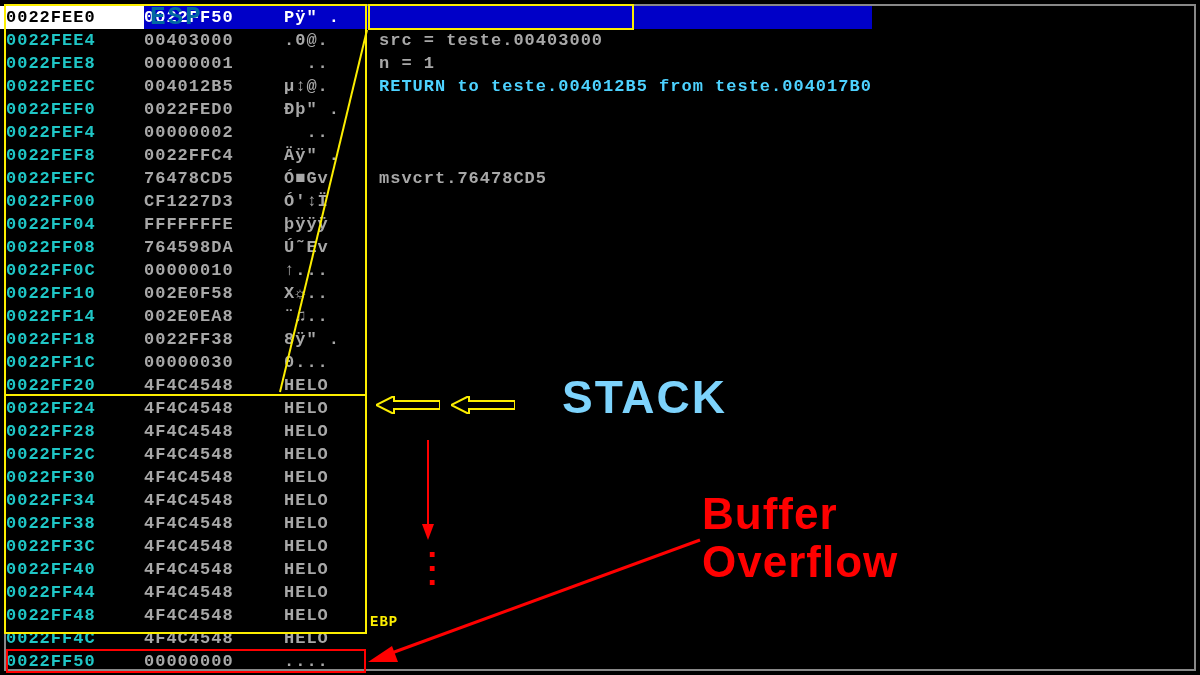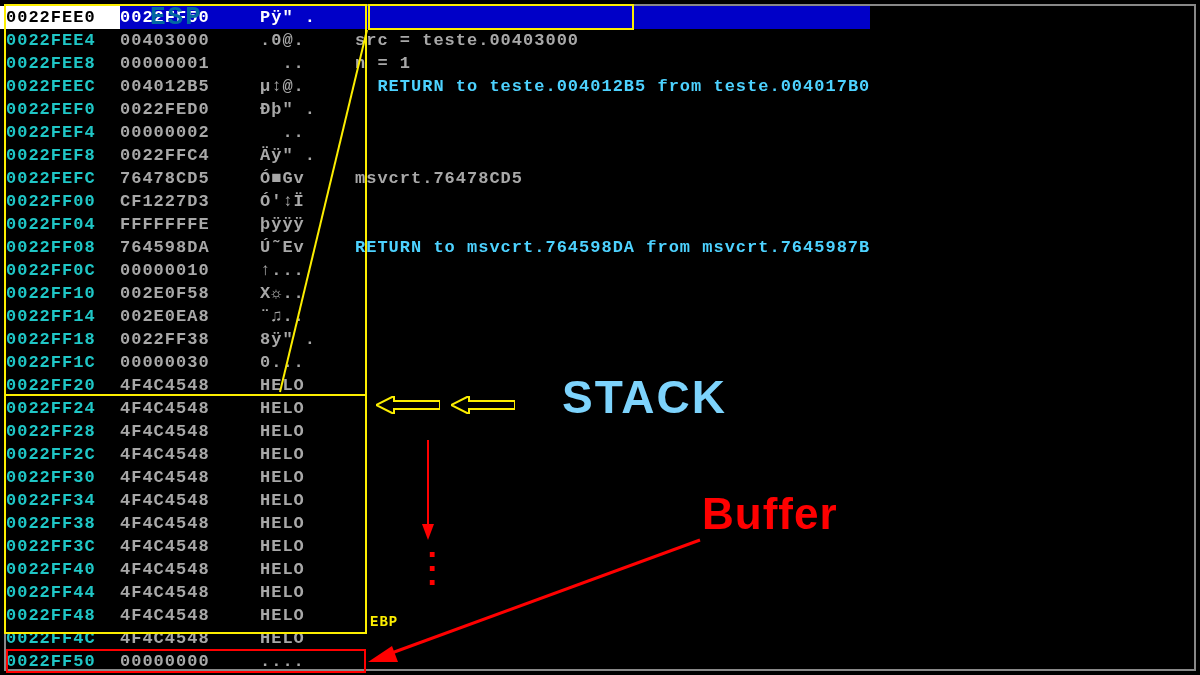--- a/index.html
+++ b/index.html
@@ -8,21 +8,21 @@
       background:#000;
       font-family:"Courier New",monospace;
       font-size:17px; font-weight:bold;
       color:#a8a8a8;
       overflow:hidden;
       position:relative;
       letter-spacing:1px;
     }
     .frame { position:absolute; inset:4px; border:2px solid #888; }
     .row { display:flex; white-space:pre; height:23px; line-height:23px; }
-    .addr { width:120px; padding-left:6px; }
+    .addr { width:144px; padding-left:6px; }
     .val  { width:140px; }
     .asc  { width:95px; }
     .note { flex:1; }
     .hl-blue { background:#0000c8; color:#fff; }
     .hl-blue .addr { background:#fff; color:#000; }
     .cyan { color:#4dd2ff;text-align:right; }
     .teal { color:#1fc6c6; }
     .stack-rows { position:absolute; left:0; top:6px; }
 
     
@@ -59,21 +59,21 @@
     <div class="row hl-blue"><span class="addr teal">0022FEE0</span><span class="val">0022FF50</span><span class="asc">Pÿ" .</span></div>
     <div class="row"><span class="addr teal">0022FEE4</span><span class="val">00403000</span><span class="asc">.0@.</span><span class="note">src = teste.00403000</span></div>
     <div class="row"><span class="addr teal">0022FEE8</span><span class="val">00000001</span><span class="asc">  ..</span><span class="note">n = 1</span></div>
     <div class="row"><span class="addr teal">0022FEEC</span><span class="val">004012B5</span><span class="asc">µ↕@.</span><span class="note cyan">RETURN to teste.004012B5 from teste.004017B0</span></div>
     <div class="row"><span class="addr teal">0022FEF0</span><span class="val">0022FED0</span><span class="asc">Ðþ" .</span><span class="note"></span></div>
     <div class="row"><span class="addr teal">0022FEF4</span><span class="val">00000002</span><span class="asc">  ..</span><span class="note"></span></div>
     <div class="row"><span class="addr teal">0022FEF8</span><span class="val">0022FFC4</span><span class="asc">Äÿ" .</span><span class="note"></span></div>
     <div class="row"><span class="addr teal">0022FEFC</span><span class="val">76478CD5</span><span class="asc">Ó■Gv</span><span class="note">msvcrt.76478CD5</span></div>
     <div class="row"><span class="addr teal">0022FF00</span><span class="val">CF1227D3</span><span class="asc">Ó'↕Ï</span><span class="note"></span></div>
     <div class="row"><span class="addr teal">0022FF04</span><span class="val">FFFFFFFE</span><span class="asc">þÿÿÿ</span><span class="note"></span></div>
-    <div class="row"><span class="addr teal">0022FF08</span><span class="val">764598DA</span><span class="asc">Ú˜Ev</span><span class="note cyan">RETURN to msvcrt.764598DA from msvcrt.7645987B</span></div>
+    <div class="row"><span class="addr teal">0022FF08</span><span class="val">764598DA</span><span class="asc">Ú˜Ev</span></div>
     <div class="row"><span class="addr teal">0022FF0C</span><span class="val">00000010</span><span class="asc">↑...</span><span class="note"></span></div>
     <div class="row"><span class="addr teal">0022FF10</span><span class="val">002E0F58</span><span class="asc">X☼..</span><span class="note"></span></div>
     <div class="row"><span class="addr teal">0022FF14</span><span class="val">002E0EA8</span><span class="asc">¨♫..</span><span class="note"></span></div>
     <div class="row"><span class="addr teal">0022FF18</span><span class="val">0022FF38</span><span class="asc">8ÿ" .</span><span class="note"></span></div>
     <div class="row"><span class="addr teal">0022FF1C</span><span class="val">00000030</span><span class="asc">0...</span><span class="note"></span></div>
     <div class="row"><span class="addr teal">0022FF20</span><span class="val">4F4C4548</span><span class="asc">HELO</span><span class="note"></span></div>
     <div class="row"><span class="addr teal">0022FF24</span><span class="val">4F4C4548</span><span class="asc">HELO</span><span class="note"></span></div>
     <div class="row"><span class="addr teal">0022FF28</span><span class="val">4F4C4548</span><span class="asc">HELO</span><span class="note"></span></div>
     <div class="row"><span class="addr teal">0022FF2C</span><span class="val">4F4C4548</span><span class="asc">HELO</span><span class="note"></span></div>
     <div class="row"><span class="addr teal">0022FF30</span><span class="val">4F4C4548</span><span class="asc">HELO</span><span class="note"></span></div>
@@ -91,20 +91,21 @@
 <div class="box big-box"></div>
 <div class="box dest-box"></div>
 <div class="mid-line"></div>
 <div class="red-box"></div>
 
 <div class="lbl lbl-esp">ESP</div>
 <div class="lbl lbl-ebp">EBP</div>
 <div class="lbl lbl-stack">STACK</div>
 <div class="lbl lbl-buf" id="buf-label">
     <div>Buffer</div>
+    <div>Overflow</div>
   </div>
 
 <div class="arrows-left">
   <svg class="a">
       <polygon points="0,9 18,0 18,5 64,5 64,13 18,13 18,18" fill="none" stroke="#fcee00" stroke-width="2"></polygon>
     </svg>
   <svg class="a">
       <polygon points="0,9 18,0 18,5 64,5 64,13 18,13 18,18" fill="none" stroke="#fcee00" stroke-width="2"></polygon>
     </svg>
 </div>

